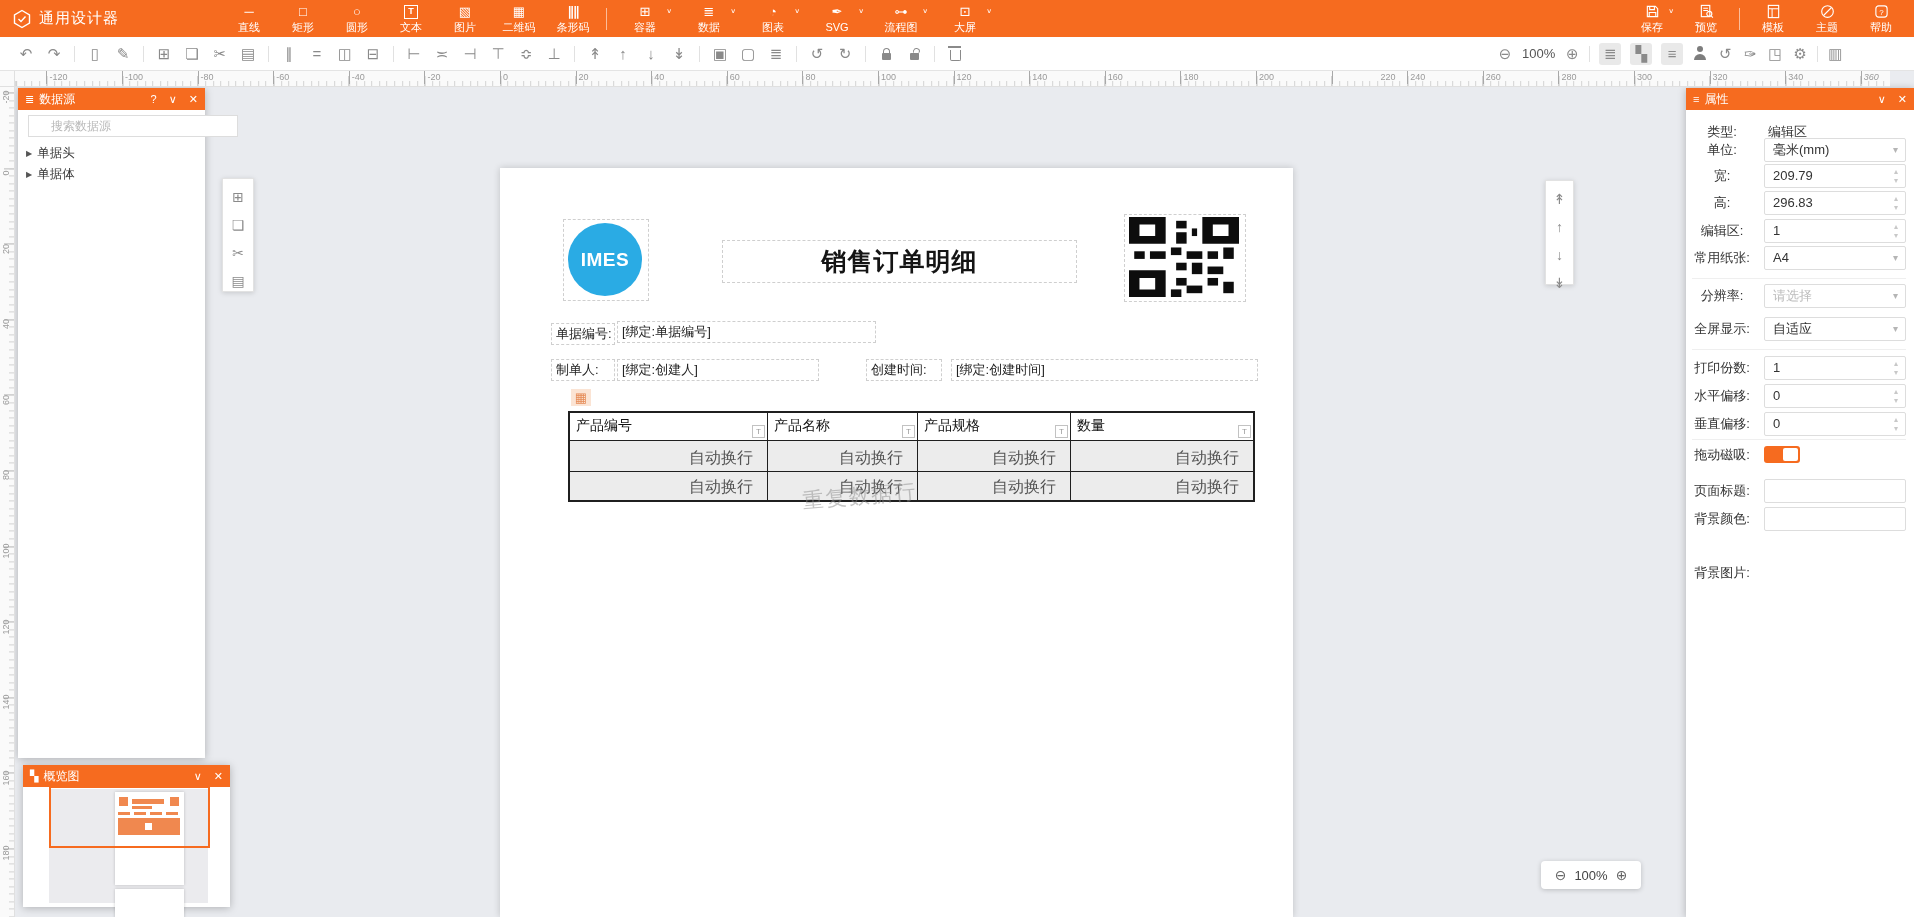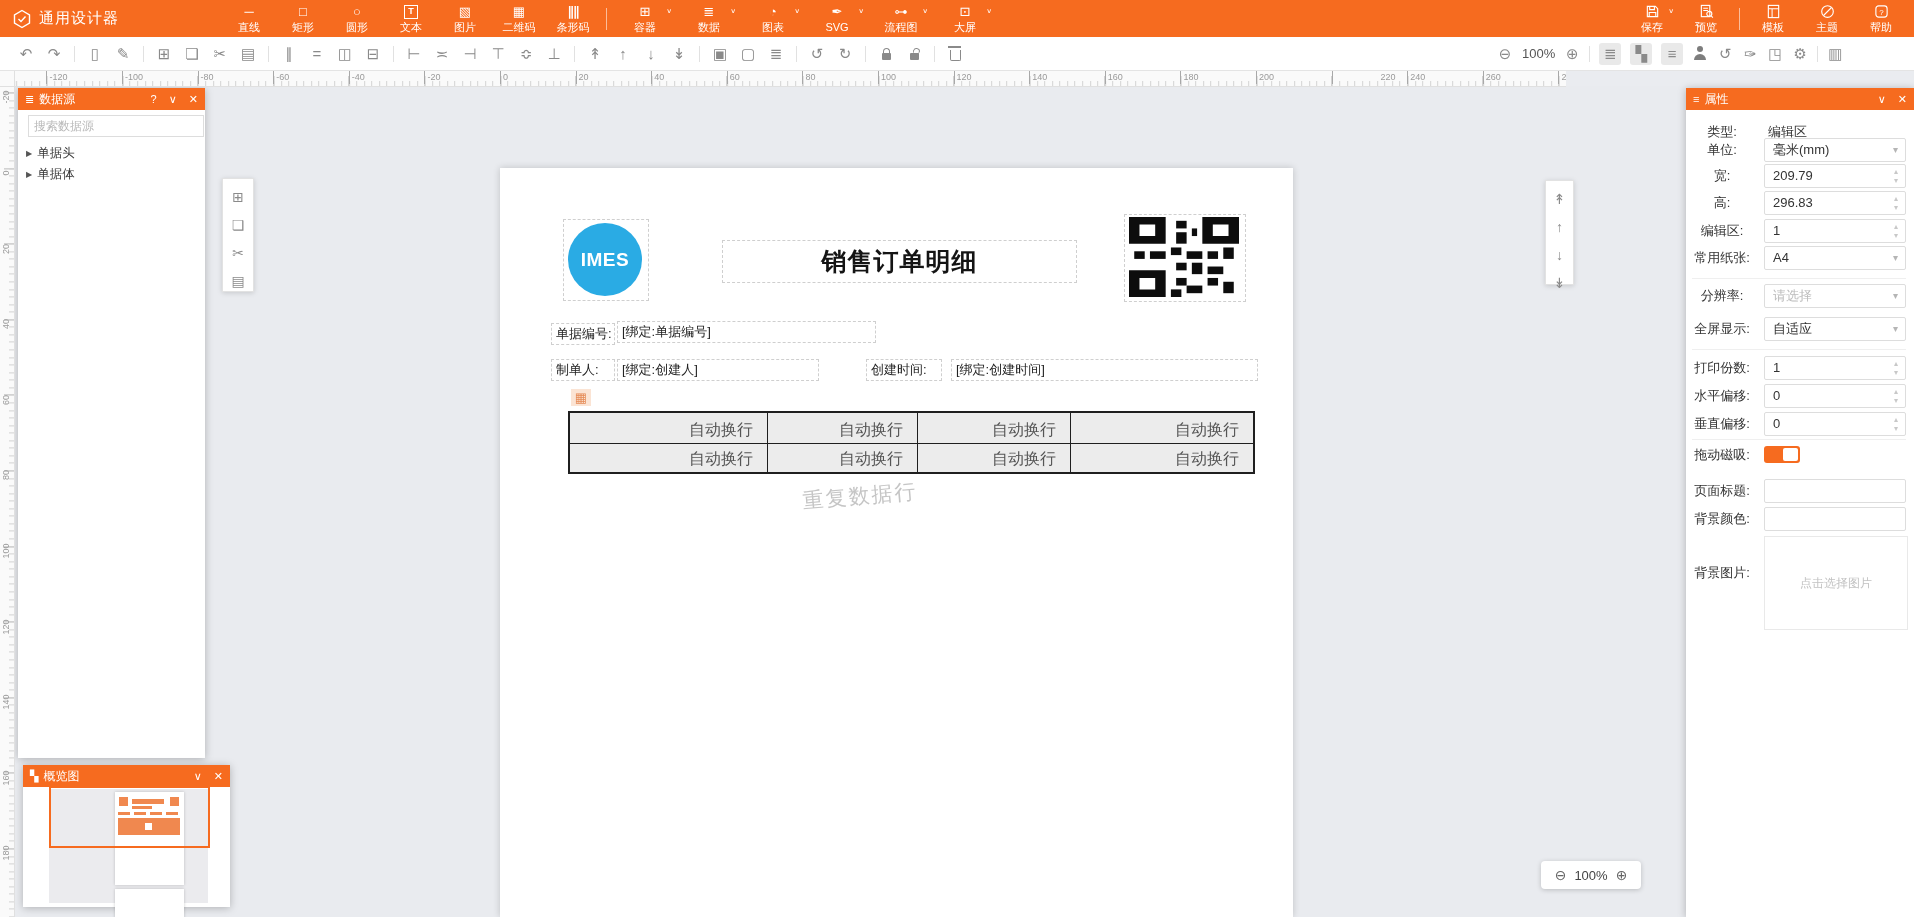--- a/index.html
+++ b/index.html
@@ -34,21 +34,21 @@
   .lockico,.unlockico{width:9px;height:7px;background:#8a8a8a;border-radius:1px;position:relative;margin-top:5px}
   .lockico::before{content:"";position:absolute;left:1px;top:-5px;width:5px;height:5px;border:1.5px solid #8a8a8a;border-bottom:none;border-radius:4px 4px 0 0}
   .unlockico::before{content:"";position:absolute;left:3px;top:-5px;width:5px;height:5px;border:1.5px solid #8a8a8a;border-bottom:none;border-radius:4px 4px 0 0;transform:rotate(14deg)}
   .trashico2{width:9px;height:10px;border:1.5px solid #8a8a8a;border-top:none;border-radius:0 0 2px 2px;position:relative;margin-top:4px}
   .trashico2::before{content:"";position:absolute;top:-4px;left:-3px;width:13px;height:2px;background:#8a8a8a}
   .personico{position:relative;width:14px;height:15px}
   .personico::before{content:"";position:absolute;left:4px;top:0;width:6px;height:6px;border-radius:50%;background:#7d7d7d}
   .personico::after{content:"";position:absolute;left:1px;top:8px;width:12px;height:6px;border-radius:6px 6px 0 0;background:#7d7d7d}
   
   #ruler-corner{position:absolute;left:0;top:70px;width:14px;height:16px;background:#fafafa;border-right:1px solid #e0e0e0;border-bottom:1px solid #e0e0e0;z-index:20}
-  #ruler-h{position:absolute;left:14px;top:70px;width:1552px;height:16px;background:#fafafa;border-bottom:1px solid #e0e0e0;z-index:19;overflow:hidden;
+  #ruler-h{position:absolute;left:14px;top:70px;width:1876px;height:16px;background:#fafafa;border-bottom:1px solid #e0e0e0;z-index:19;overflow:hidden;
     background-image:repeating-linear-gradient(to right,#d2d2d2 0 1px,transparent 1px 7.56px),repeating-linear-gradient(to right,#b9b9b9 0 1px,transparent 1px 75.6px);
     background-position:2.2px bottom,32.4px bottom;background-size:100% 5px,100% 10px;background-repeat:repeat-x}
   #ruler-v{position:absolute;left:0;top:86px;width:14px;height:831px;background:#fafafa;border-right:1px solid #e0e0e0;z-index:19;overflow:hidden;
     background-image:repeating-linear-gradient(to bottom,#d2d2d2 0 1px,transparent 1px 7.56px),repeating-linear-gradient(to bottom,#b9b9b9 0 1px,transparent 1px 75.6px);
     background-position:right 6.4px,right 6.4px;background-size:5px 100%,10px 100%;background-repeat:repeat-y}
   .hlab{position:absolute;top:1px;border-left:1px solid #a8a8a8;padding-left:2px;font-size:9px;color:#9a9a9a;height:13px;line-height:13px}
   .vlab{position:absolute;left:-4px;font-size:9px;color:#9a9a9a;transform:rotate(-90deg);width:20px;text-align:center}
   
   #canvas{position:absolute;left:14px;top:86px;width:1900px;height:831px;background:#e9ebef;z-index:1}
   #page{position:absolute;left:500px;top:168px;width:793px;height:749px;background:#fff;box-shadow:0 0 7px rgba(0,0,0,.18);z-index:2}
@@ -80,21 +80,21 @@
   .minibar .t2i{margin:4px 0;font-size:14px}
   #float-left-icons{left:222px;top:178px;width:30px;height:112px}
   #float-right-icons{left:1545px;top:180px;width:27px;height:103px}
   
   .panel{position:absolute;background:#fff;box-shadow:0 1px 8px rgba(0,0,0,.25);z-index:10}
   .phead{height:22px;background:#f66b1f;color:#fff;display:flex;align-items:center;padding:0 7px;font-size:12px;gap:5px}
   .phead .sp{flex:1}
   .phead .hic{font-size:11px}
   .winbtn{font-size:11px;margin-left:7px;cursor:pointer;line-height:22px}
   #ds-panel{left:18px;top:88px;width:187px;height:670px}
-  #ds-search{position:absolute;left:10px;top:27px;width:164px;height:20px;border:1px solid #ddd;font-size:12px;padding:0 5px;color:#333;outline:none;font-family:inherit}
+  #ds-search{position:absolute;left:10px;top:27px;width:164px;height:20px;border:1px solid #ddd;font-size:12px;padding:0 22px;color:#333;outline:none;font-family:inherit}
   #ds-search::placeholder{color:#b9b9b9}
   .treeitem{position:absolute;left:8px;height:20px;display:flex;align-items:center;gap:5px;font-size:12.5px;color:#333;cursor:pointer}
   .tcaret{font-size:8px;color:#555}
   #ov-panel{left:23px;top:765px;width:207px;height:142px}
   #ov-gray{position:absolute;left:26px;top:24px;width:159px;height:114px;background:#ebebee}
   .ovpage{position:absolute;left:66px;width:69px;background:#fff;box-shadow:0 0 3px rgba(0,0,0,.2)}
   #ov-view{position:absolute;left:26px;top:21px;width:157px;height:58px;border:2px solid #f66b1f}
   .mo{position:absolute;background:#f0884f}
   #prop-panel{left:1686px;top:88px;width:228px;height:829px}
   .prow{position:absolute;left:0;width:228px;height:24px}
@@ -381,20 +381,26 @@
 <div class="fld dashed" style="left:551px;top:323px;width:64px">单据编号:</div>
 <div class="fld dashed" style="left:617px;top:321px;width:259px">[绑定:单据编号]</div>
 <div class="fld dashed" style="left:551px;top:359px;width:64px">制单人:</div>
 <div class="fld dashed" style="left:617px;top:359px;width:202px">[绑定:创建人]</div>
 <div class="fld dashed" style="left:866px;top:359px;width:76px">创建时间:</div>
 <div class="fld dashed" style="left:951px;top:359px;width:307px">[绑定:创建时间]</div>
 
 <div class="grid-ic">▦</div>
 
 <div id="rtable">
+  <div class="trow" style="height:27px">
+    <div class="tcell" style="width:198px"><span>产品编号</span><span class="tbadge"></span></div>
+    <div class="tcell" style="width:150px"><span>产品名称</span><span class="tbadge"></span></div>
+    <div class="tcell" style="width:153px"><span>产品规格</span><span class="tbadge"></span></div>
+    <div class="tcell" style="width:182px"><span>数量</span><span class="tbadge"></span></div>
+  </div>
   <div class="trow tgray" style="height:30px">
     <div class="tcell" style="width:198px">
         <span class="autowrap">自动换行</span>
       </div>
     <div class="tcell" style="width:150px">
         <span class="autowrap">自动换行</span>
       </div>
     <div class="tcell" style="width:153px">
         <span class="autowrap">自动换行</span>
       </div>
@@ -541,22 +547,19 @@
     <span class="plabel">页面标题:</span>
     <input class="pctl pinput" value="" style="">
   </div>
   <div class="prow" style="top:419px">
     <span class="plabel">背景颜色:</span>
     <input class="pctl pinput" value="" style="">
   </div>
   <div class="prow" style="top:473px">
     <span class="plabel">背景图片:</span>
   </div>
-  <div id="imgbox">
-    <span>点击选择图片</span>
-  </div>
 </div>
 
 <div id="zoom-pill">
   <span class="zi">⊖</span>
   <span class="zl">100%</span>
   <span class="zi">⊕</span>
 </div>
 
 </body></html>

